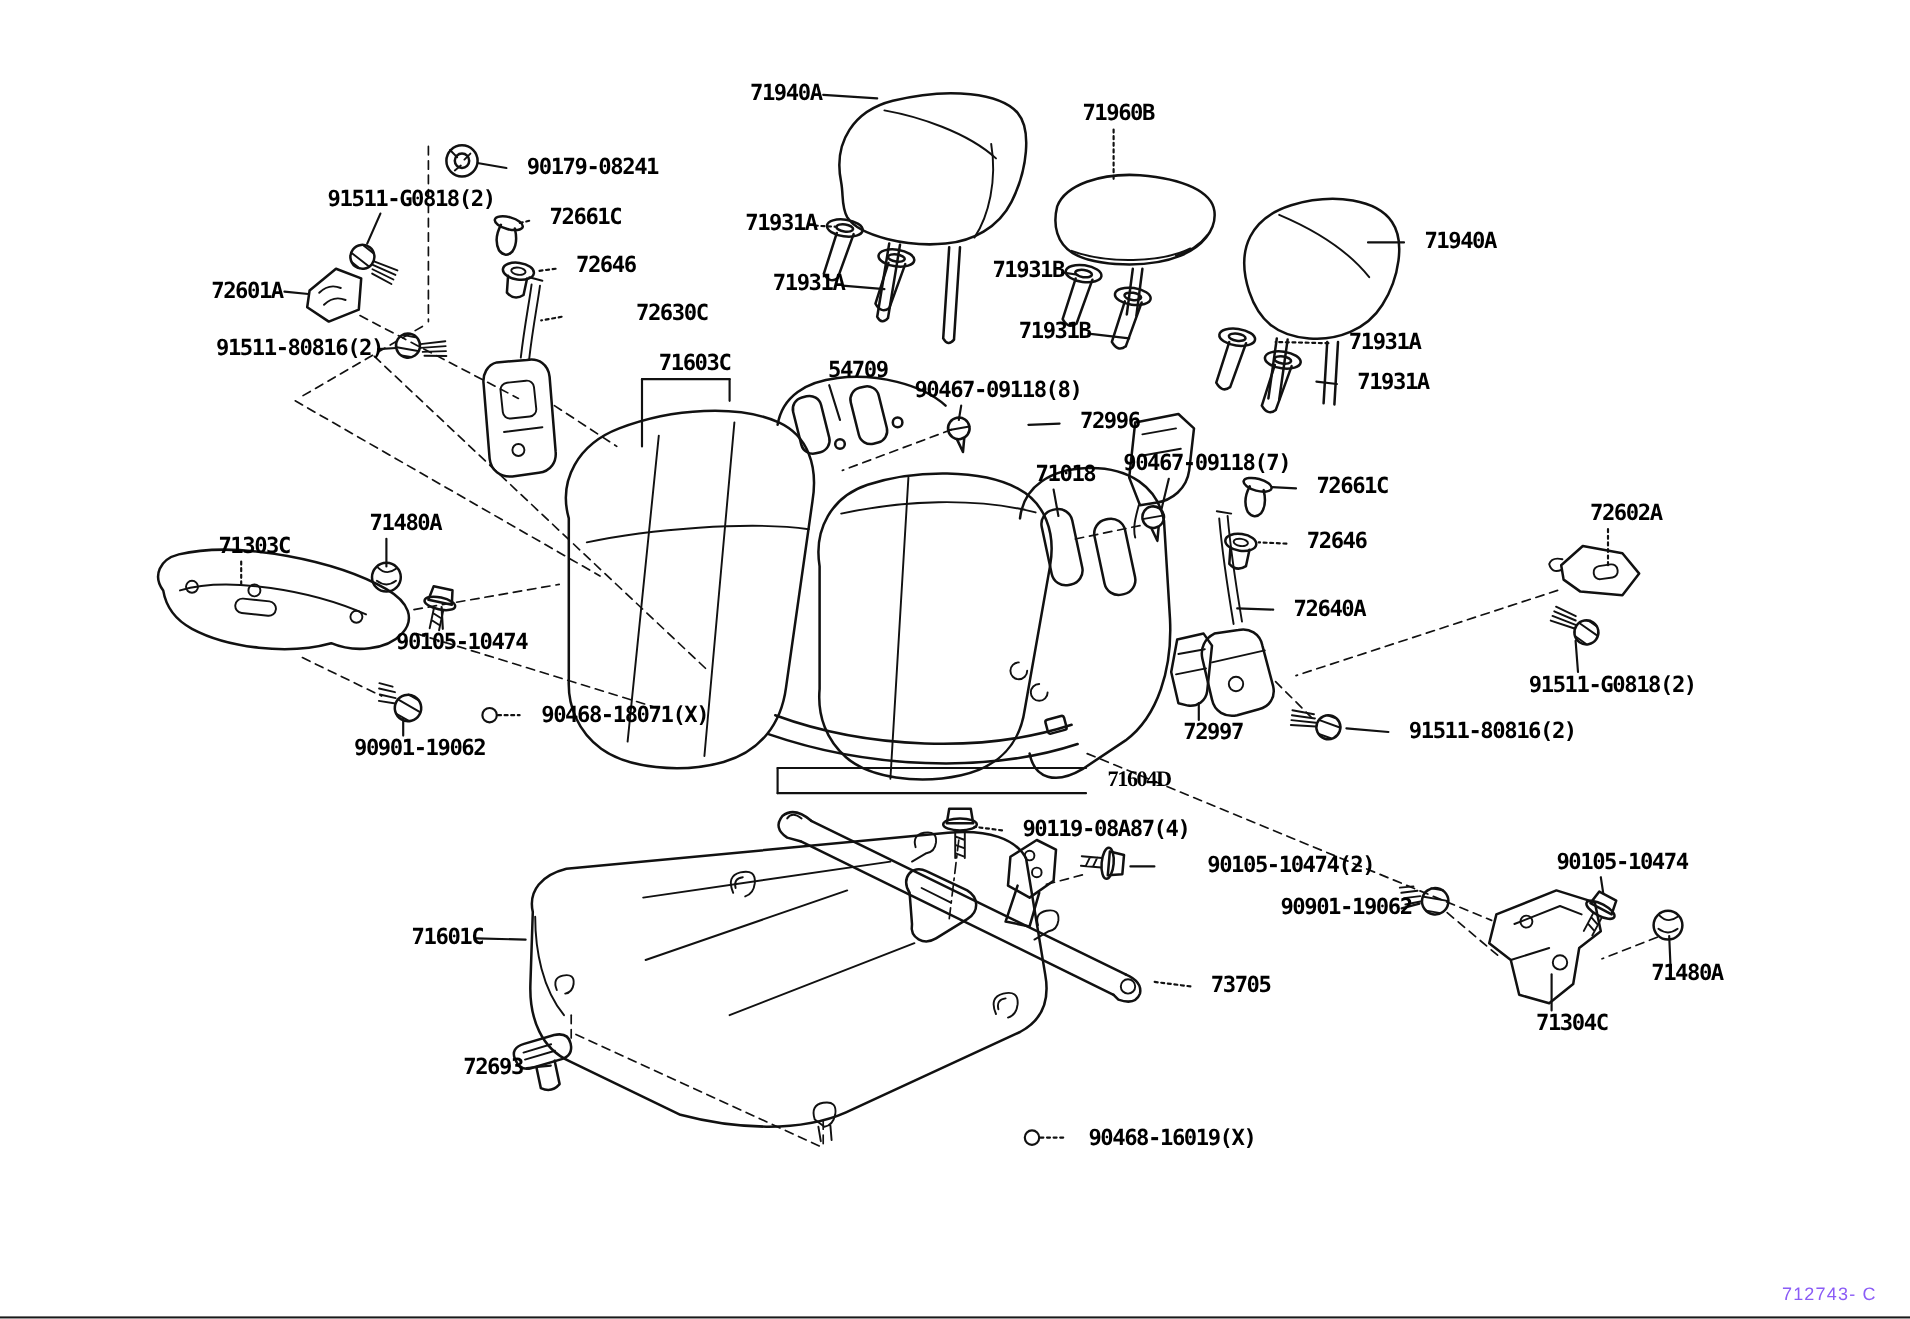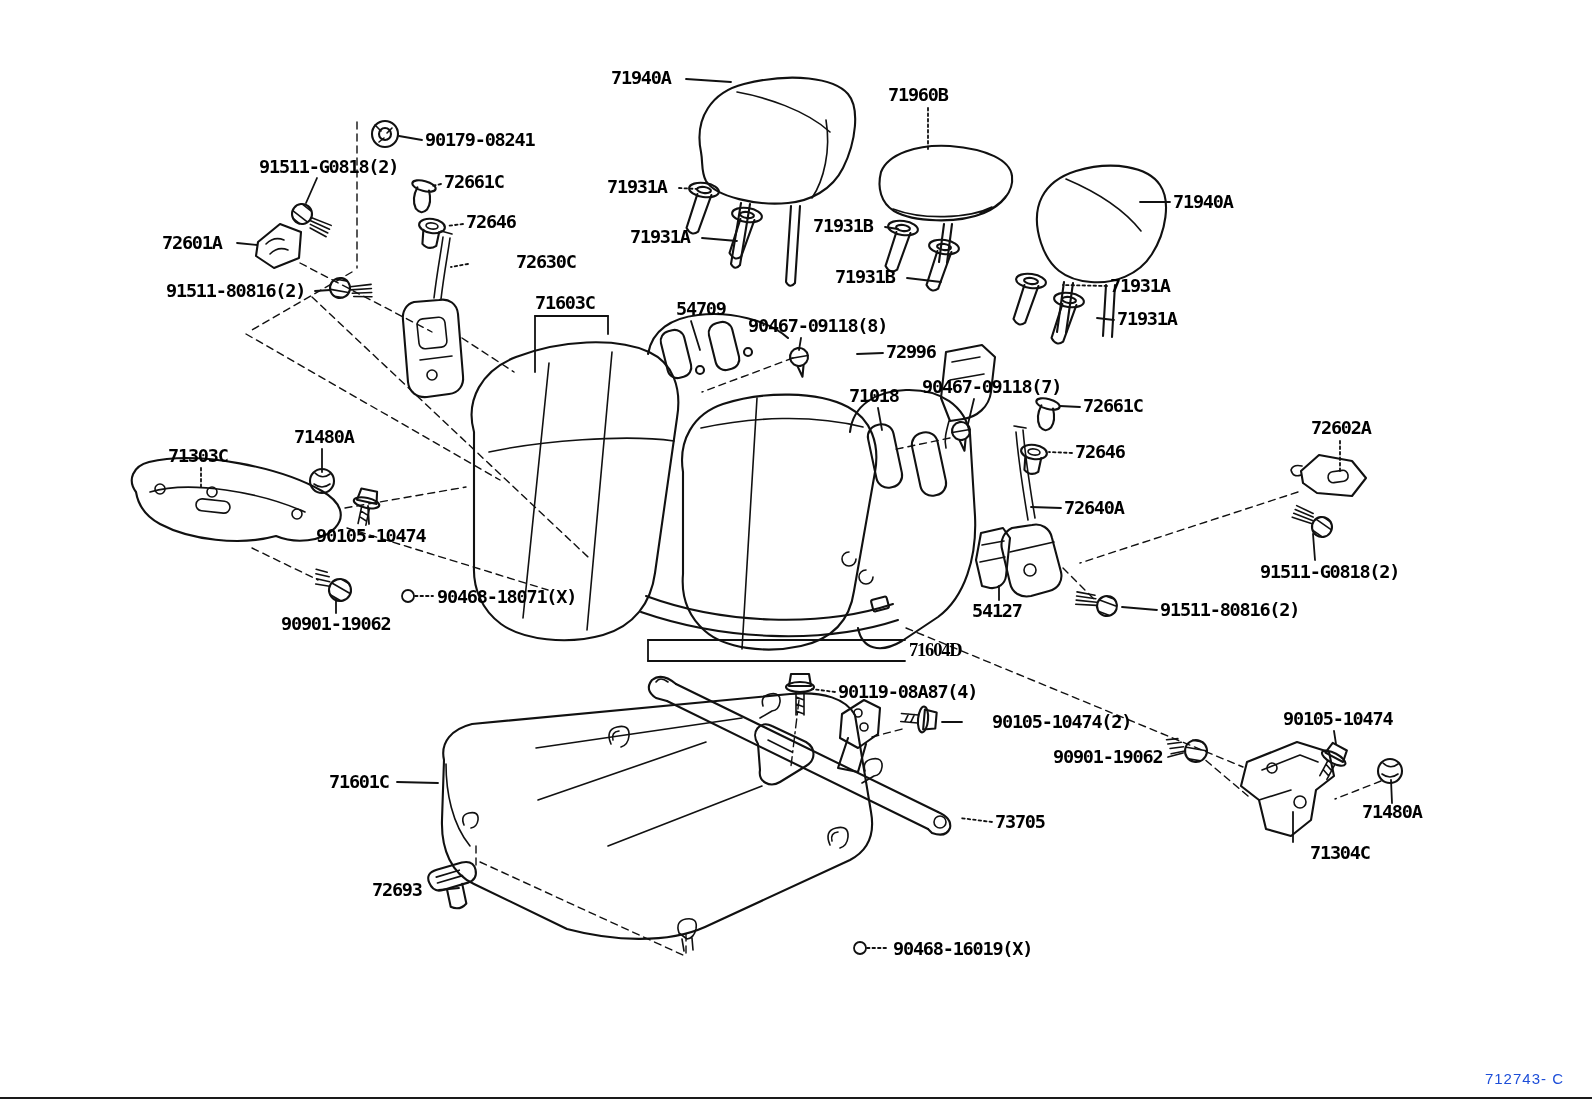--- a/index.html
+++ b/index.html
@@ -6,25 +6,25 @@
   #stage{position:relative;width:1592px;height:1099px;background:#ffffff;overflow:hidden;
          font-family:"DejaVu Sans Mono", monospace;}
   #art-layer,#leader-layer{position:absolute;left:0;top:0;width:1592px;height:1099px;}
   #art-layer path,#art-layer rect,#art-layer circle,#art-layer ellipse,#art-layer line{
       fill:none;stroke:#111;stroke-width:2.1;stroke-linecap:round;stroke-linejoin:round;}
   #art-layer .thin{stroke-width:1.6;}
   #art-layer .dash{stroke-width:1.4;stroke-dasharray:7 5;}
   #art-layer .dashdot{stroke-width:1.4;stroke-dasharray:9 4 2 4;}
   #leader-layer polyline,#leader-layer path,#leader-layer circle{fill:none;stroke:#111;stroke-width:1.8;stroke-linecap:round;}
   #leader-layer .dotted{stroke-dasharray:2.5 3;}
-  #label-layer{position:absolute;left:0;top:0;width:1464px;height:1099px;}
+  #label-layer{position:absolute;left:14px;top:0;width:1464px;height:1099px;}
   .part-label{position:absolute;transform:translateY(-52%);white-space:nowrap;
       font:bold 18.5px "DejaVu Sans Mono", monospace;letter-spacing:-1.2px;color:#000;cursor:pointer;}
   .footer-code{position:absolute;right:28px;bottom:12px;
-      font:15px "Liberation Sans", sans-serif;color:#1d4ed8;letter-spacing:1px;}
+      font:15px "Liberation Sans", sans-serif;color:#8b5cf6;letter-spacing:1px;}
   .bottom-rule{position:absolute;left:0;bottom:0;width:100%;height:2px;background:#1a1a1a;}
 </style>
 </head>
 <body>
 
 <div id="stage">
 
   <svg id="art-layer" viewBox="0 0 1592 1099">
 
     <g>
@@ -386,28 +386,28 @@
       <div class="part-label" style="left: 1110px; top: 286px;">71931A</div>
       <div class="part-label" style="left: 1117px; top: 319px;">71931A</div>
       <div class="part-label" style="left: 849px; top: 396px;">71018</div>
       <div class="part-label" style="left: 922px; top: 387px;">90467-09118(7)</div>
       <div class="part-label" style="left: 1083px; top: 406px;">72661C</div>
       <div class="part-label" style="left: 1075px; top: 452px;">72646</div>
       <div class="part-label" style="left: 1064px; top: 508px;">72640A</div>
       <div class="part-label" style="left: 1311px; top: 428px;">72602A</div>
       <div class="part-label" style="left: 1260px; top: 572px;">91511-G0818(2)</div>
       <div class="part-label" style="left: 1160px; top: 610px;">91511-80816(2)</div>
-      <div class="part-label" style="left: 972px; top: 611px;">54127</div>
+      <div class="part-label" style="left: 972px; top: 611px;">72997</div>
       <div class="part-label" style="left: 909px; top: 651px; font-family: Liberation Serif, serif;">71604D</div>
       <div class="part-label" style="left: 838px; top: 692px;">90119-08A87(4)</div>
       <div class="part-label" style="left: 965px; top: 722px; margin-left: 27px;">90105-10474(2)</div>
       <div class="part-label" style="left: 1053px; top: 757px;">90901-19062</div>
       <div class="part-label" style="left: 1283px; top: 719px;">90105-10474</div>
       <div class="part-label" style="left: 1362px; top: 812px;">71480A</div>
-      <div class="part-label" style="left: 1266px; top: 853px; margin-left: 44px;">71304C</div>
+      <div class="part-label" style="left: 1266px; top: 853px;">71304C</div>
       <div class="part-label" style="left: 329px; top: 782px;">71601C</div>
       <div class="part-label" style="left: 995px; top: 822px;">73705</div>
       <div class="part-label" style="left: 372px; top: 890px;">72693</div>
       <div class="part-label" style="left: 893px; top: 949px;">90468-16019(X)</div>
       <div class="part-label" style="left: 437px; top: 597px;">90468-18071(X)</div>
       <div class="part-label" style="left: 168px; top: 456px;">71303C</div>
       <div class="part-label" style="left: 294px; top: 437px;">71480A</div>
       <div class="part-label" style="left: 316px; top: 536px;">90105-10474</div>
       <div class="part-label" style="left: 281px; top: 624px;">90901-19062</div>
     </div>

